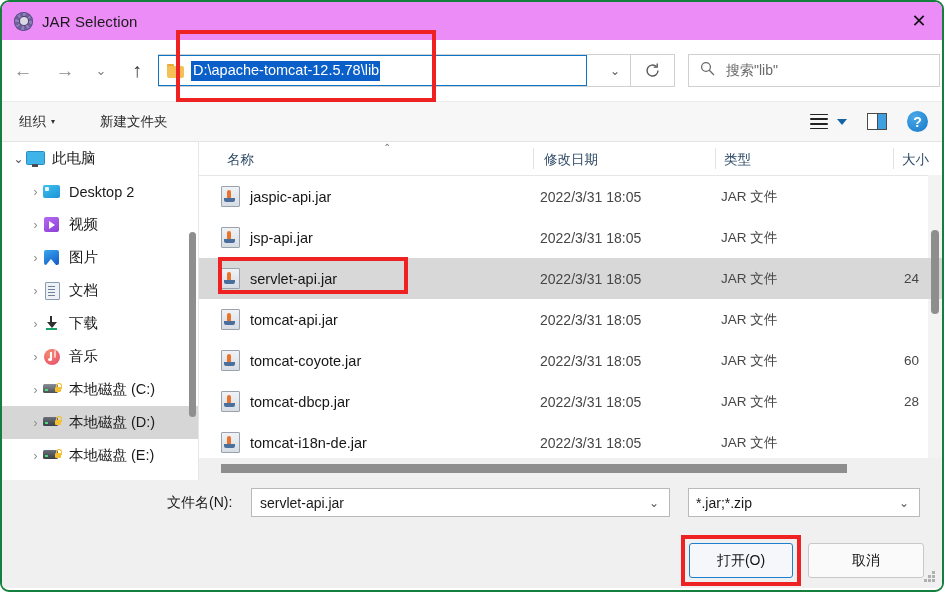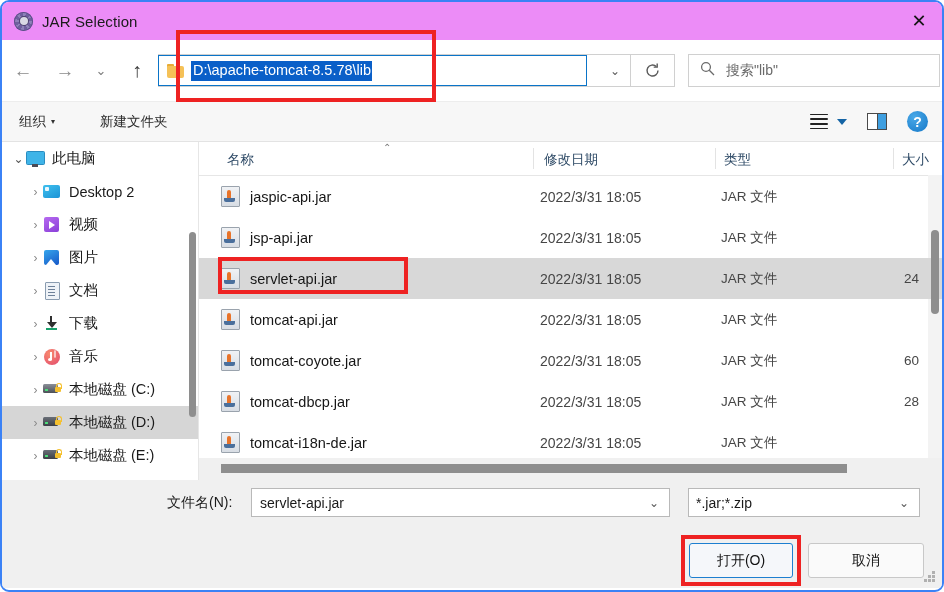--- a/index.html
+++ b/index.html
@@ -5,21 +5,21 @@
   html,body{margin:0;padding:0;}
   body{
     width:944px;height:592px;overflow:hidden;
     font-family:"Liberation Sans","DejaVu Sans",sans-serif;
     background:#ffffff;
     -webkit-font-smoothing:antialiased;
   }
   .window{
     position:relative;width:944px;height:592px;box-sizing:border-box;
     background:#ffffff;
-    border:2px solid #3b82f6;
+    border:2px solid #15803d;
     border-radius:9px;
     overflow:hidden;
   }
   
   .titlebar{
     height:38px;background:#ec8cf7;display:flex;align-items:center;
     position:relative;
   }
   .title-icon{
     width:19px;height:19px;margin-left:12px;margin-right:9px;
@@ -243,21 +243,21 @@
 
   <div class="navbar">
     <div class="nav-btn">←</div>
     <div class="nav-btn">→</div>
     <div class="nav-btn chev">⌄</div>
     <div class="nav-btn up">↑</div>
 
     <div class="path-outer">
       <div class="path-box">
         <div class="folder-ico"></div>
-        <div class="path-text">D:\apache-tomcat-8.5.78\lib</div>
+        <div class="path-text">D:\apache-tomcat-12.5.78\lib</div>
       </div>
       <div class="path-chevron">⌄</div>
     </div>
 
     <div class="refresh-btn">
       <svg width="17" height="17" viewBox="0 0 17 17">
         <path d="M14 8.5a5.5 5.5 0 1 1-1.7-3.97" fill="none" stroke="#5a5a5a" stroke-width="1.4"></path>
         <path d="M13.2 1.6 L13.2 5.1 L9.7 5.1" fill="none" stroke="#5a5a5a" stroke-width="1.4"></path>
       </svg>
     </div>

